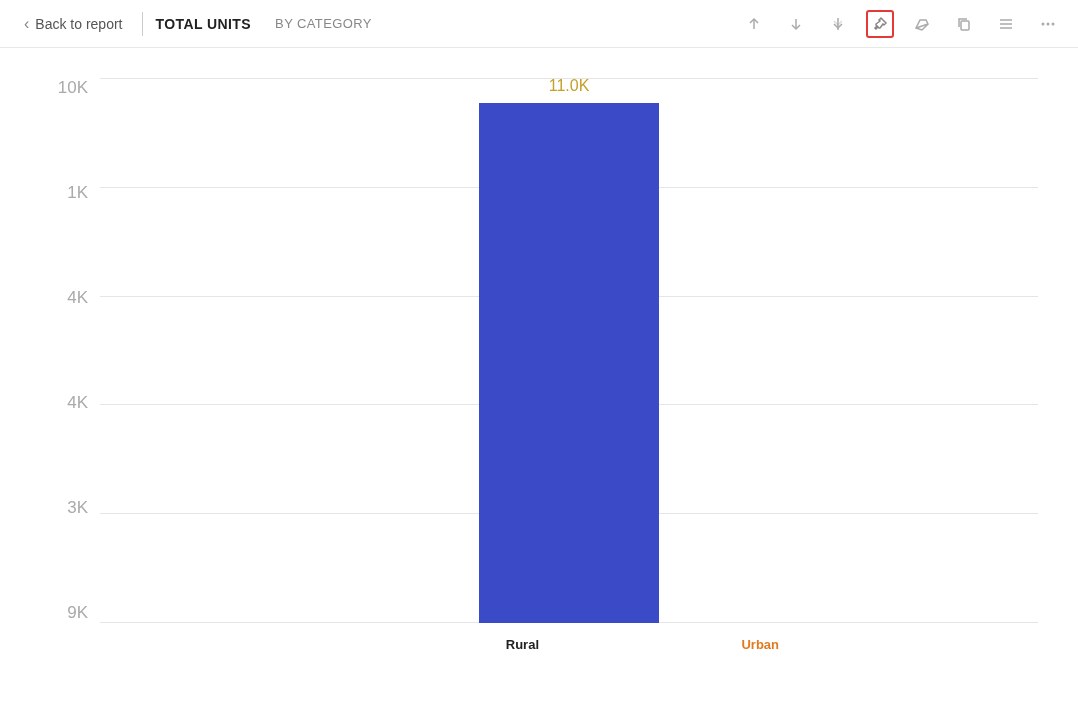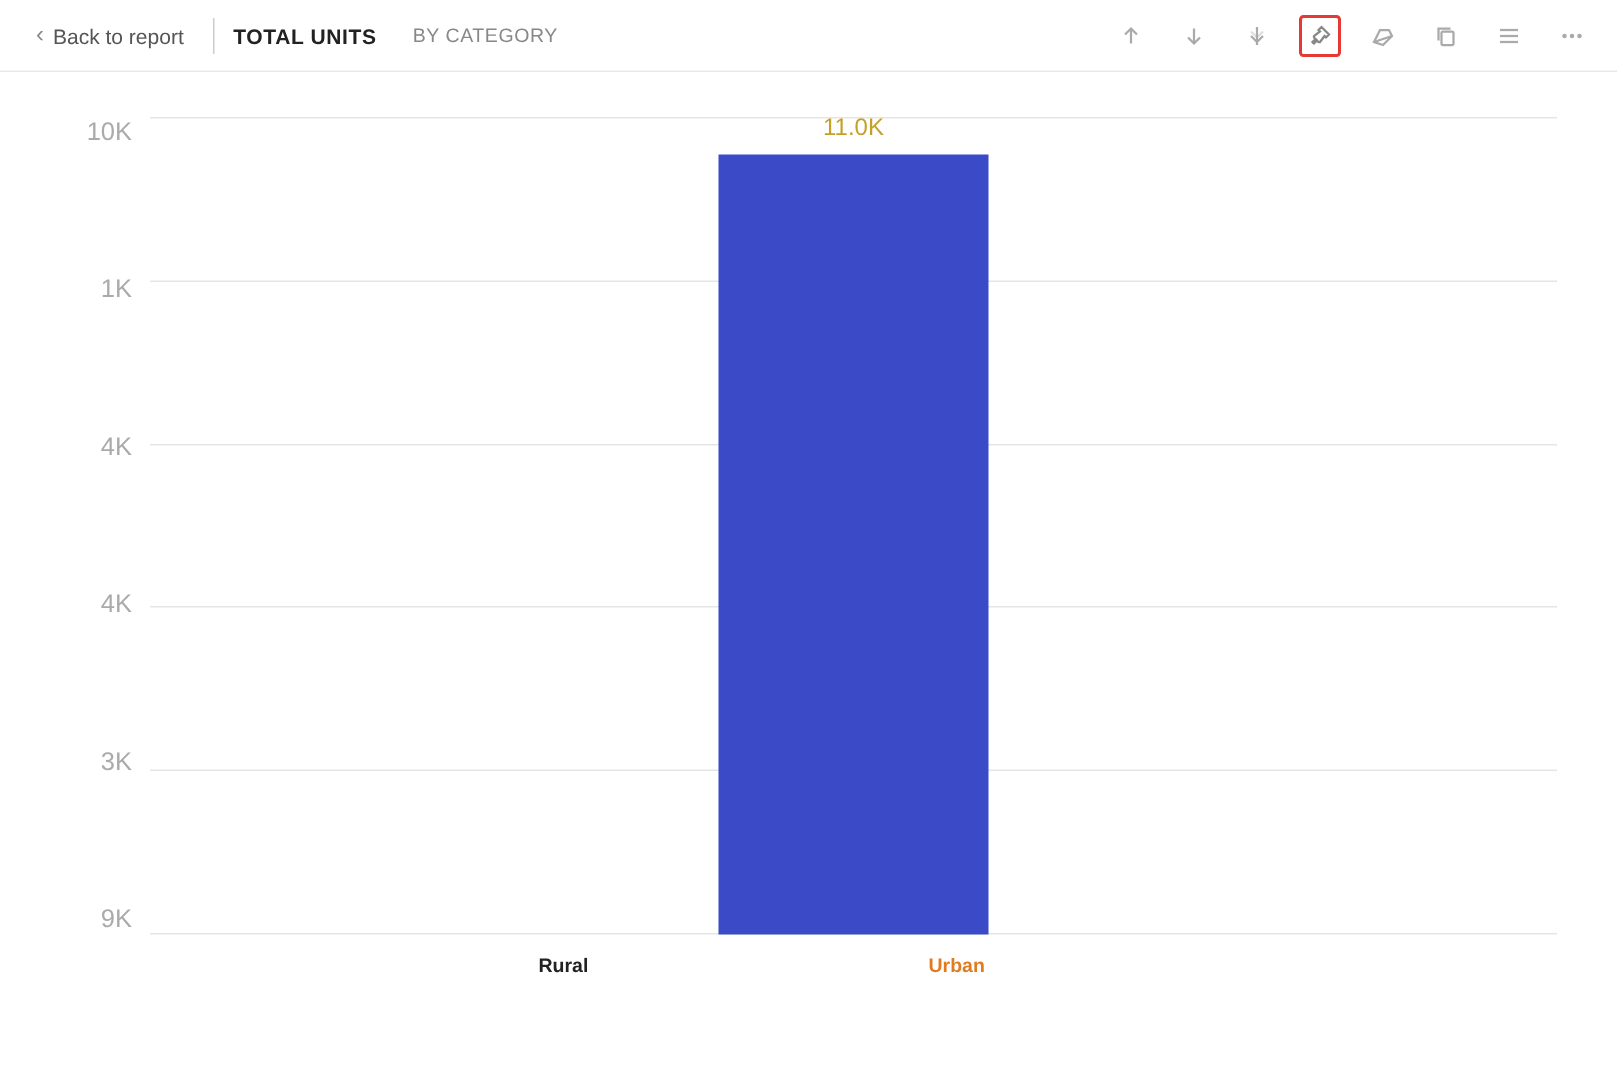--- a/index.html
+++ b/index.html
@@ -177,21 +177,21 @@
       left: 0;
       right: 0;
       display: flex;
       justify-content: center;
       gap: 60px;
       padding: 0 80px;
     }
 
     .x-label-group {
       width: 180px;
-      text-align: left;
+      text-align: right;
     }
 
     .x-label {
       font-size: 13px;
       font-weight: 700;
     }
     .x-label-rural { color: #222; }
     .x-label-urban { color: #e07b20; margin-left: 20px; }
   </style>
 </head>

